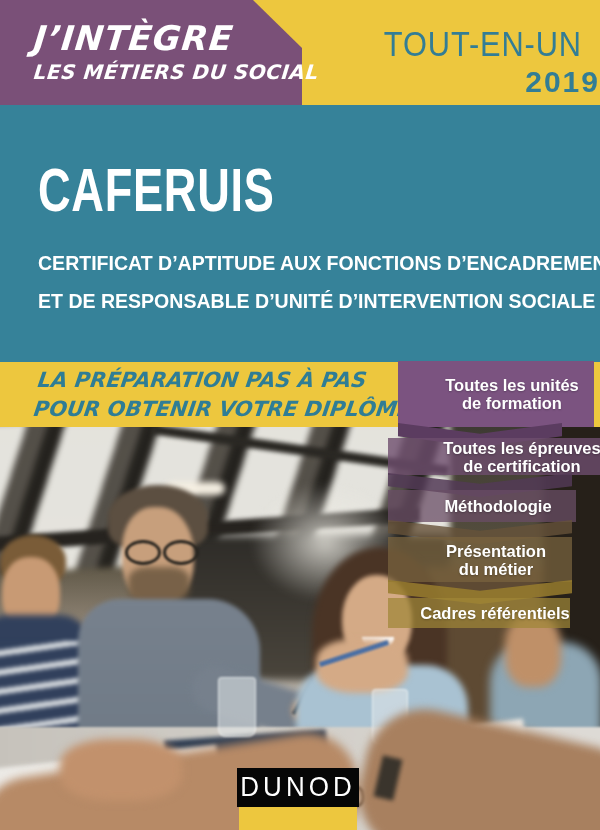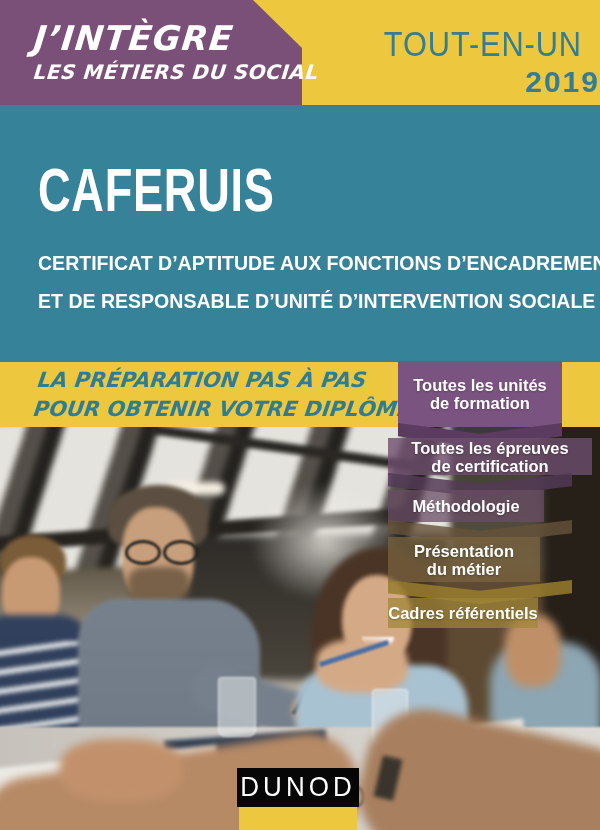--- a/index.html
+++ b/index.html
@@ -36,21 +36,21 @@
   
   .tagline-band{left:0;top:362px;width:600px;height:65px;background:#edc73e;z-index:2;}
   .tagline{left:36px;top:366px;color:#2f7d95;font-size:21px;font-weight:bold;
     font-style:italic;font-family:"DejaVu Sans",sans-serif;line-height:29px;
     transform:skewX(-8deg);white-space:nowrap;z-index:3;}
 
   
   .features{left:388px;top:361px;width:184px;height:272px;z-index:4;}
   .badge{position:absolute;display:flex;align-items:center;justify-content:center;
     color:#fff;font-weight:bold;font-size:16.5px;line-height:18px;text-align:center;
-    white-space:pre-line;text-shadow:0 1px 2px rgba(0,0,0,.25);}
+    white-space:pre-line;text-shadow:0 1px 2px rgba(0,0,0,.25);padding-left:32px;}
   .chev{position:absolute;clip-path:polygon(0 0,50% 45%,100% 0,100% 55%,50% 100%,0 55%);}
   .b1{left:10px;top:0;width:164px;height:66px;background:#7b5380;}
   .s1{left:10px;top:62px;width:164px;height:24px;background:#5b3c60;}
   .b2{left:0;top:77px;width:204px;height:37px;background:rgba(110,78,110,.8);}
   .s2{left:0;top:112px;width:184px;height:24px;background:rgba(82,58,86,.85);}
   .b3{left:0;top:129px;width:156px;height:32px;background:rgba(106,78,102,.75);}
   .s3{left:0;top:159px;width:184px;height:24px;background:rgba(102,82,58,.8);}
   .b4{left:0;top:176px;width:152px;height:45px;background:rgba(122,100,62,.72);}
   .s4{left:0;top:219px;width:184px;height:24px;background:rgba(152,124,46,.85);}
   .b5{left:0;top:237px;width:150px;height:30px;background:rgba(160,134,56,.72);}

